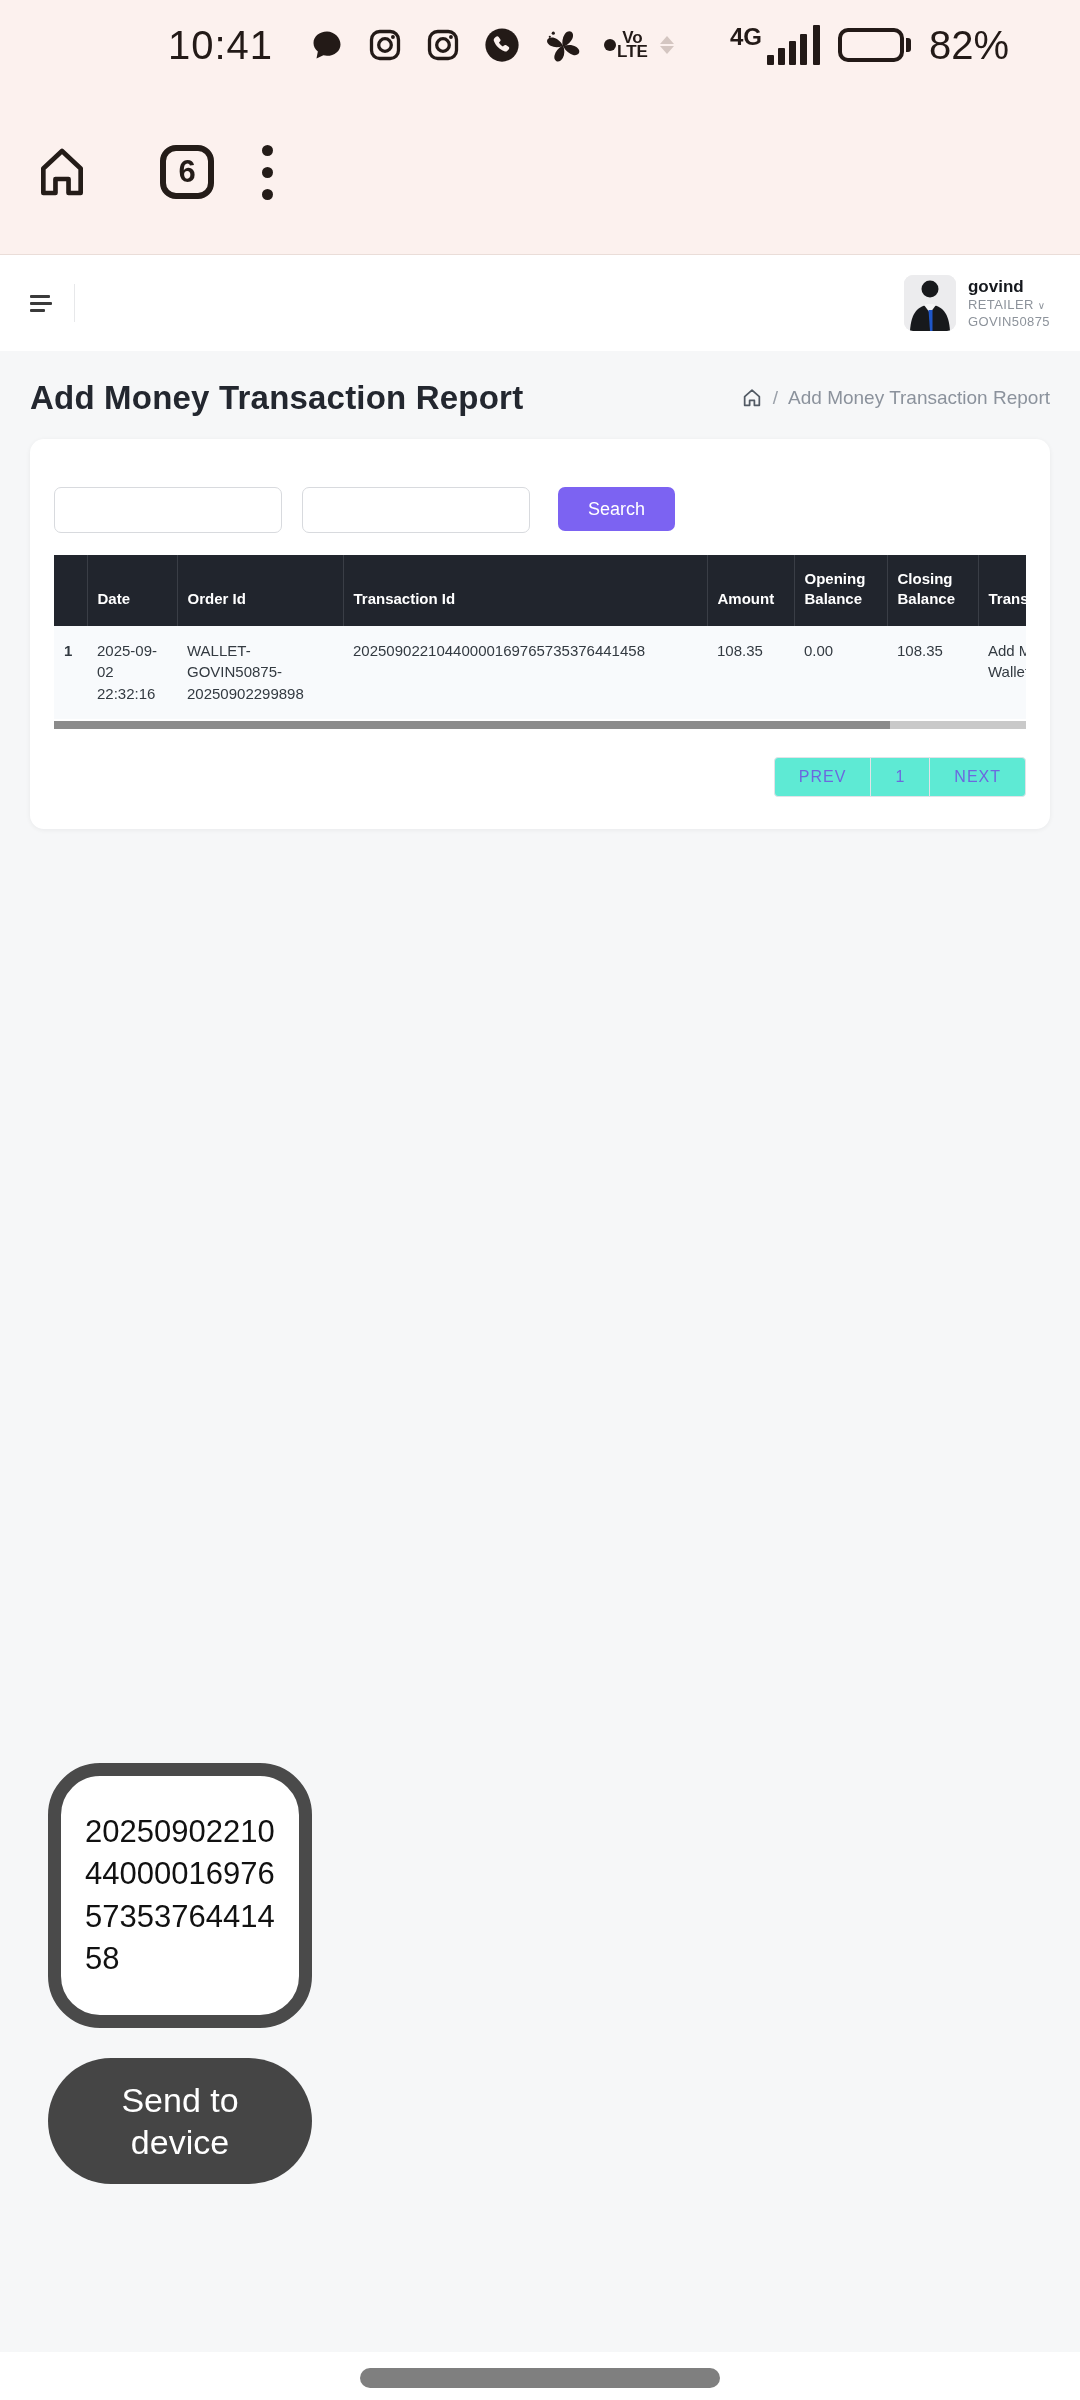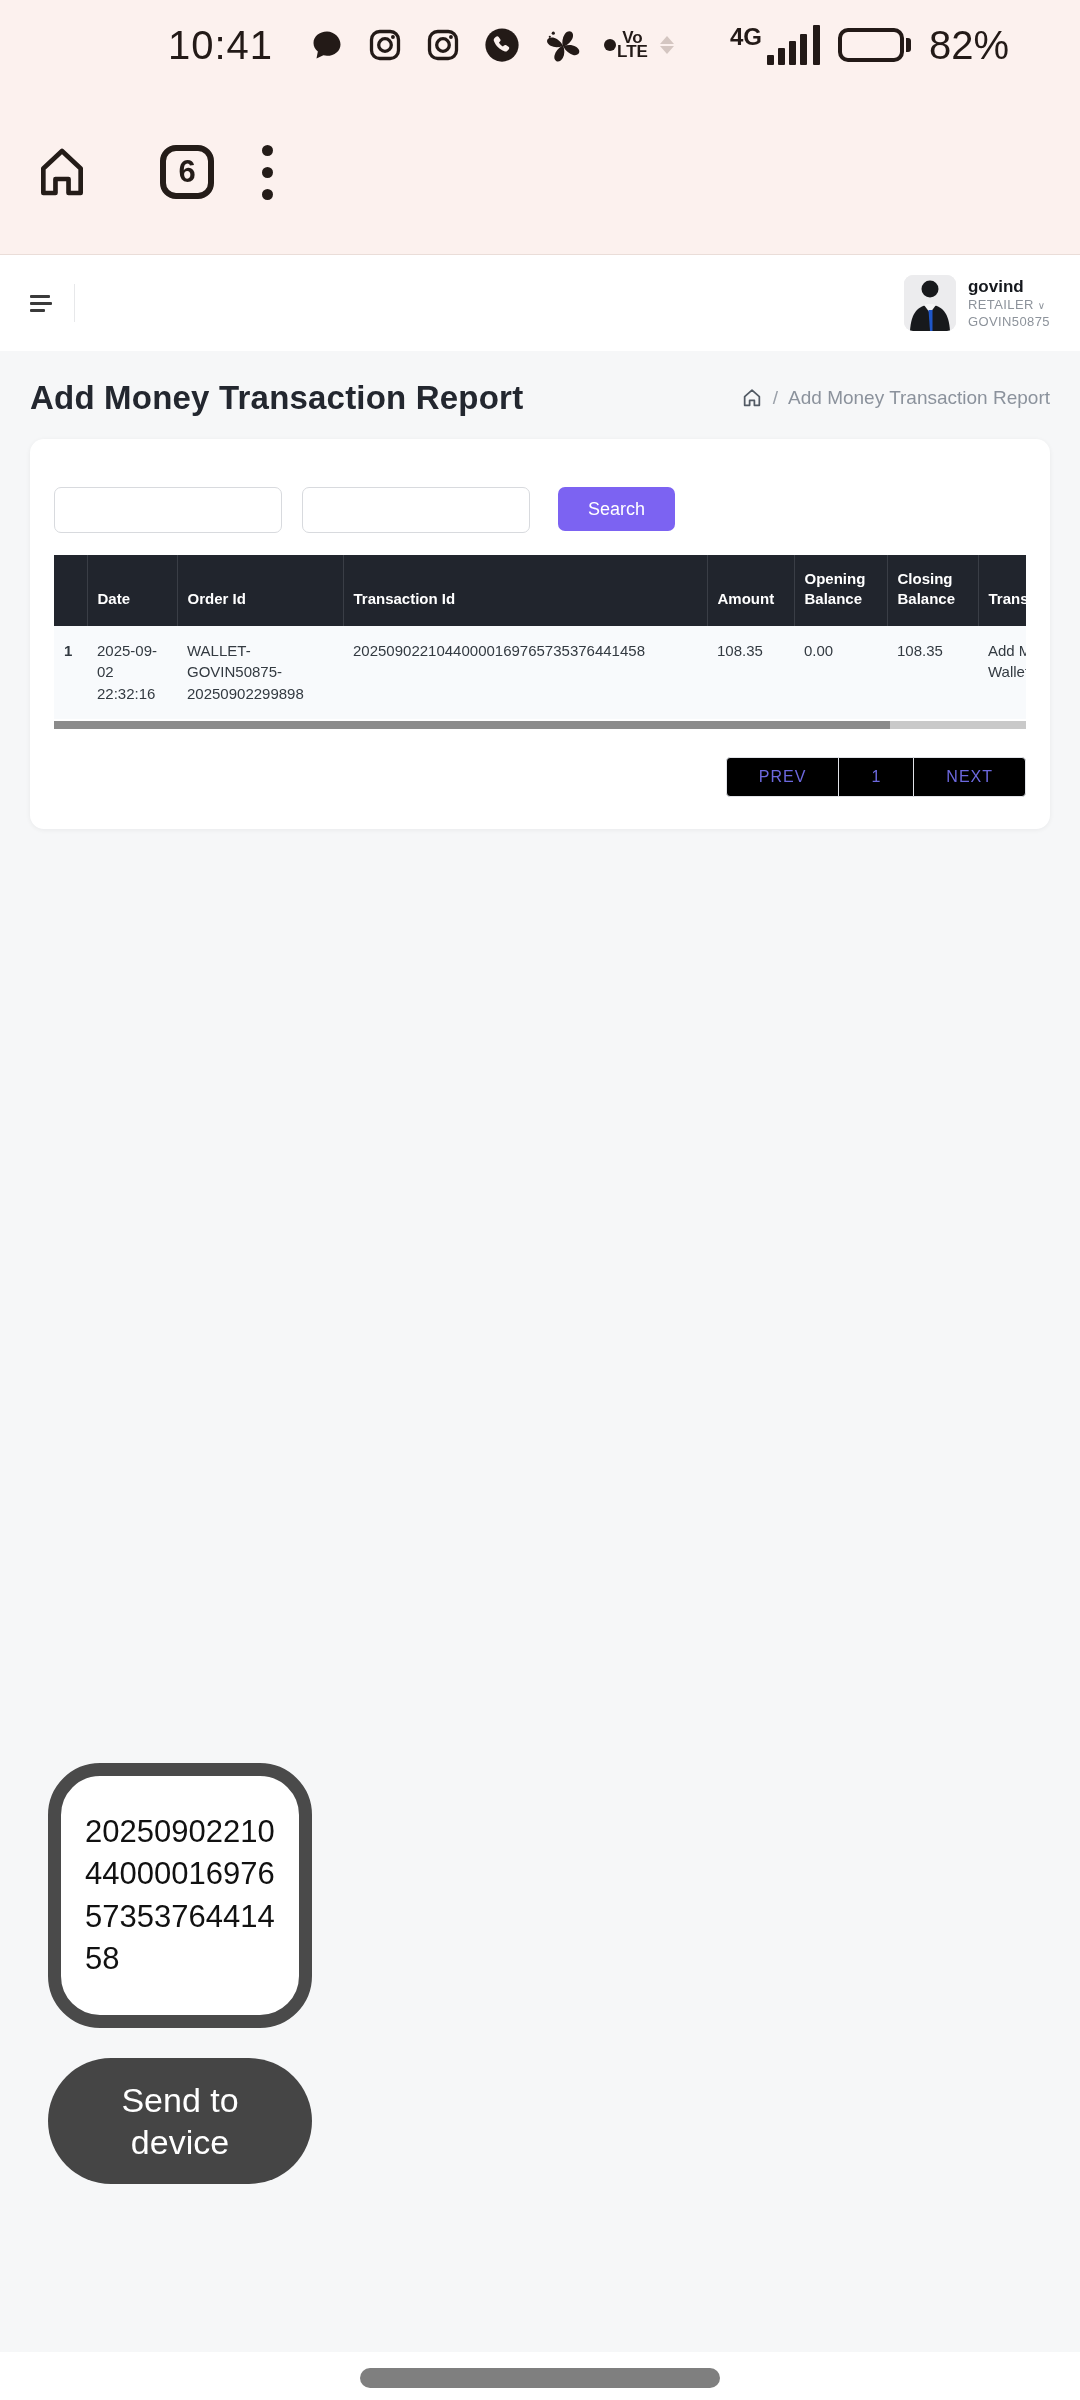--- a/index.html
+++ b/index.html
@@ -110,22 +110,22 @@
     background:#f8fafc; color:#333a41; vertical-align:top;
     padding:14px 10px; line-height:1.45; overflow-wrap:break-word;
   }
   td.sr { font-weight:bold; }
   td.txn { white-space:nowrap; overflow:hidden; }
   .hscroll { width:972px; height:8px; background:#c9c9c9; margin-top:2px; }
   .hscroll .thumb { width:86%; height:100%; background:#8b8b8b; }
 
   .pagination { display:flex; justify-content:flex-end; margin-top:28px; }
   .pg-btn {
-    background:#000000; border:1px solid #e1e3e8; color:#6c68de; font-size:16px;
-    letter-spacing:1px; padding:10px 32px; cursor:pointer; margin-left:-1px;
+    background:#5eead4; border:1px solid #e1e3e8; color:#6c68de; font-size:16px;
+    letter-spacing:1px; padding:10px 24px; cursor:pointer; margin-left:-1px;
   }
   .pg-btn.first { border-radius:4px 0 0 4px; margin-left:0; }
   .pg-btn.last { border-radius:0 4px 4px 0; }
 
   
   .clip-bubble {
     position:absolute; left:48px; top:1763px; width:264px; height:265px;
     background:#fff; border:13px solid #4a4a4a; border-radius:52px;
     display:flex; align-items:center; padding:0 24px;
   }

